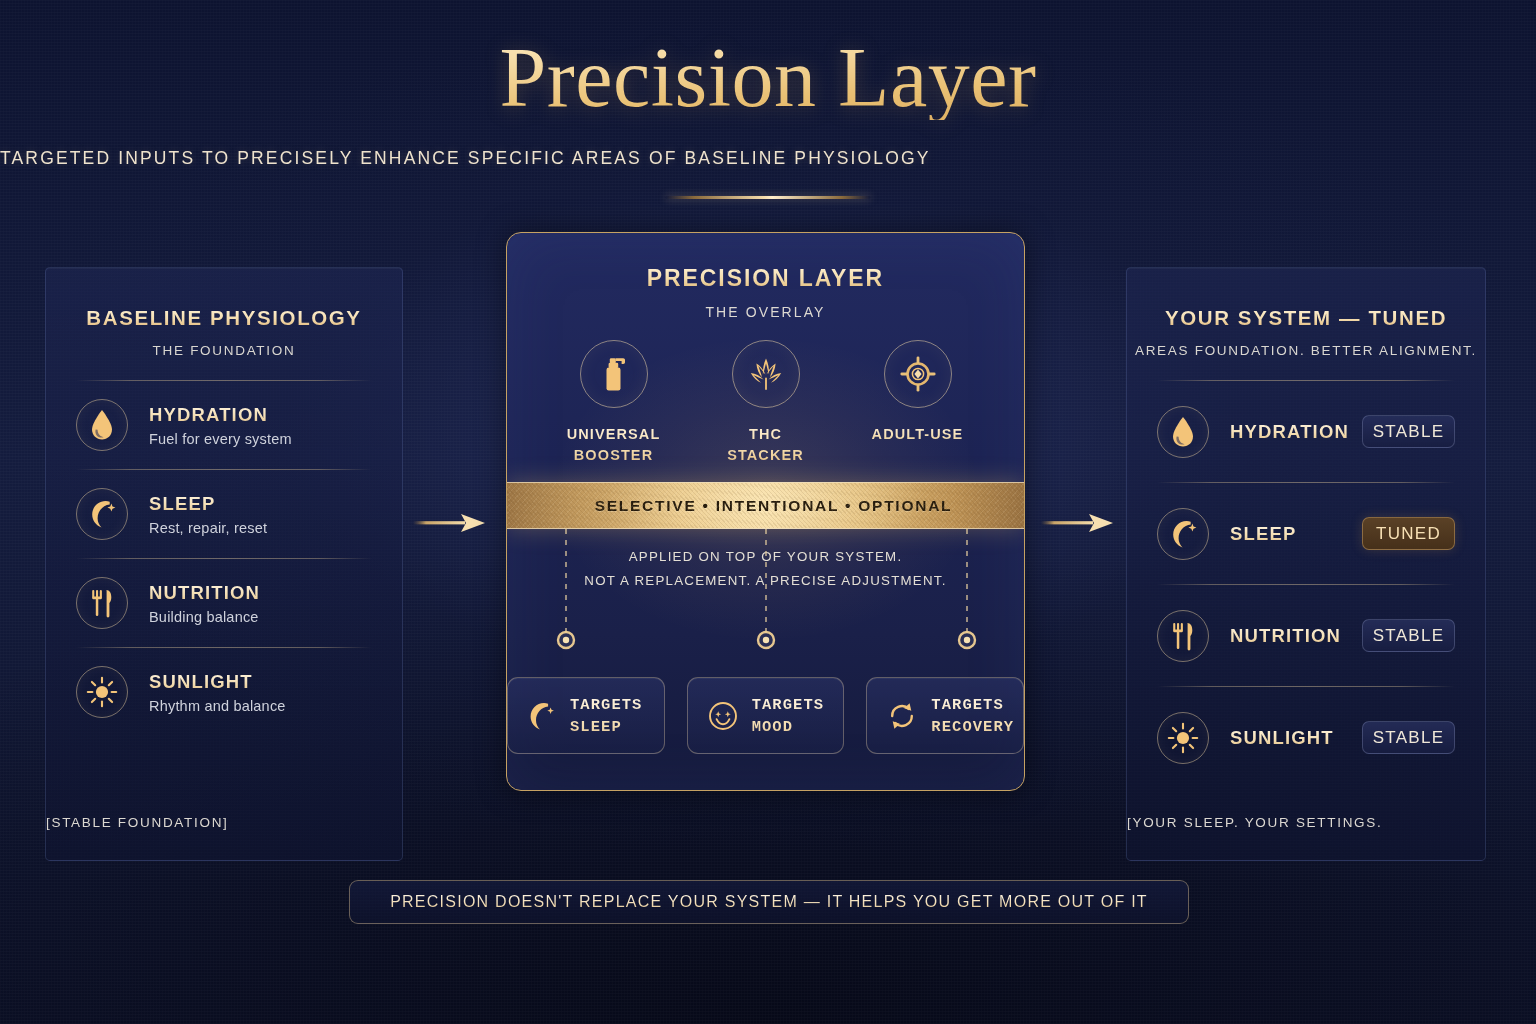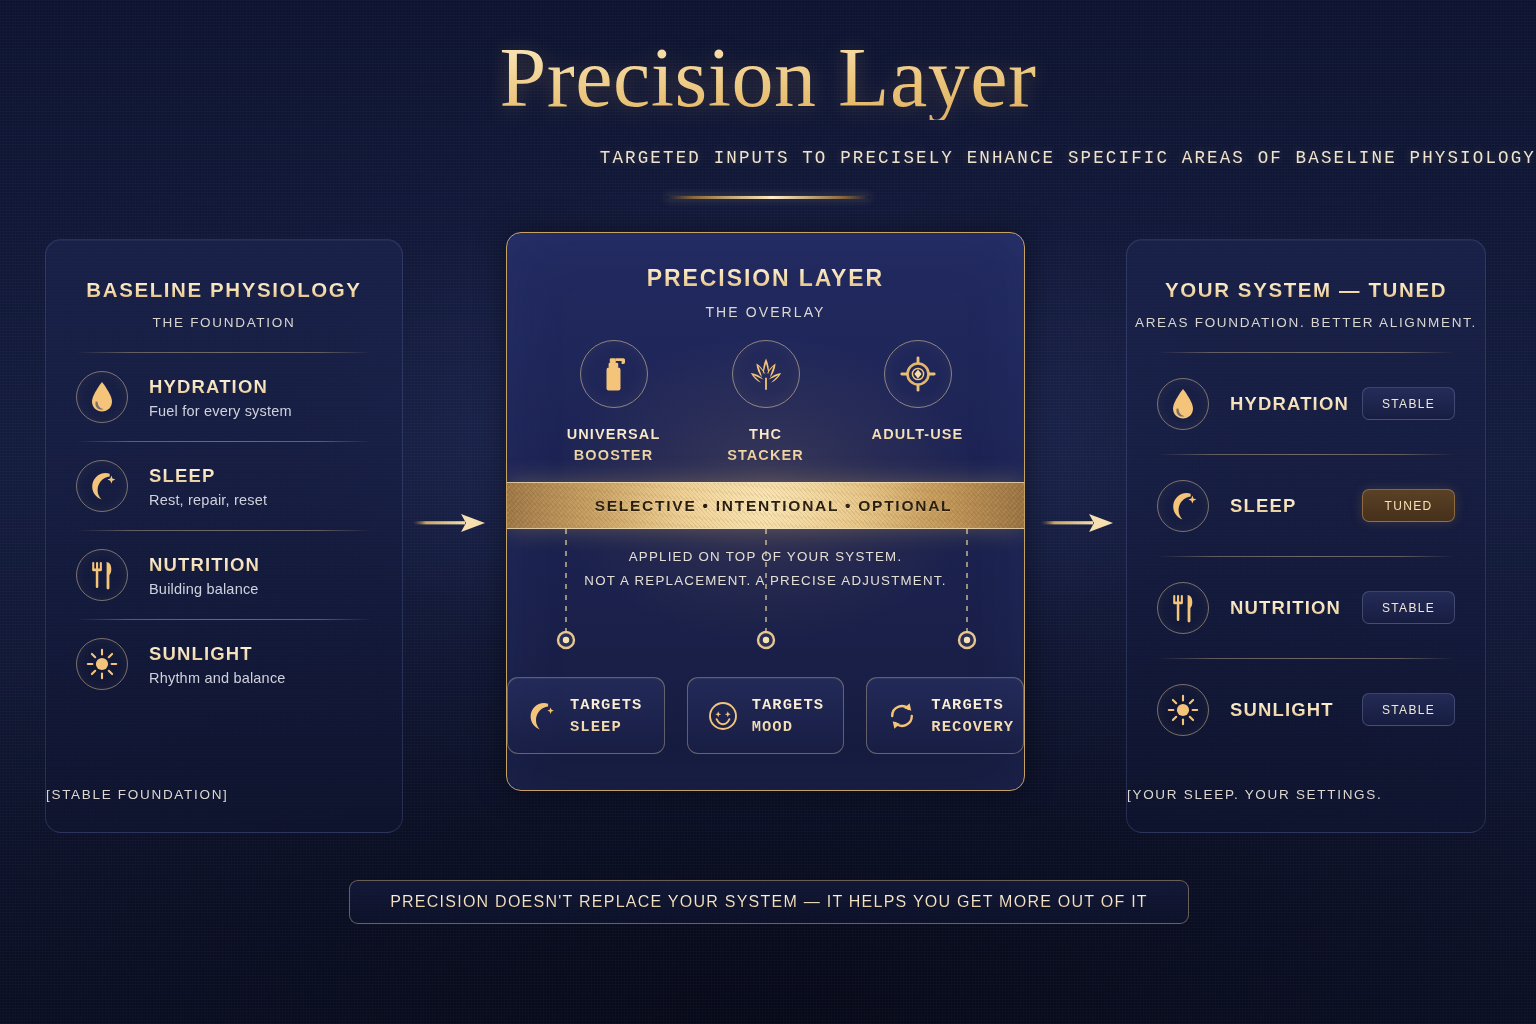--- a/index.html
+++ b/index.html
@@ -34,41 +34,41 @@
     font-family:"Liberation Serif", serif;
     font-size:84px; line-height:1;
     letter-spacing:.5px;
     background:linear-gradient(177deg,#fdf1d4 0%,#f6dca6 32%,#e9c073 62%,#d7a456 100%);
     -webkit-background-clip:text; background-clip:text;
     -webkit-text-fill-color:transparent; color:transparent;
     filter:drop-shadow(0 2px 10px rgba(221,170,86,.25));
   }
   .subtitle{
     position:absolute; left:0; right:0; top:148px;
-    text-align:right;
+    text-align:left;
     font-size:17.5px; letter-spacing:2.15px; font-weight:400;
     color:#efe3cd;
     text-shadow:0 0 10px rgba(230,200,150,.22);
-    font-family:Liberation Mono, monospace;
   }
   .hr-glow{
     position:absolute; top:196px; left:50%; transform:translateX(-50%);
     width:205px; height:3px;
     background:linear-gradient(90deg,rgba(180,140,80,0) 0%,#8a6a3c 14%,#f4dcab 48%,#ffeecb 52%,#8a6a3c 86%,rgba(180,140,80,0) 100%);
     border-radius:2px;
     box-shadow:0 0 9px rgba(244,214,160,.35);
   }
 
   
   .panel{
     position:absolute;
-    border-radius:16px;
+    border-radius:5px;
     background:linear-gradient(180deg,rgba(30,38,82,.62) 0%,rgba(21,27,62,.58) 55%,rgba(16,21,50,.62) 100%);
     border:1px solid rgba(120,140,200,.22);
     box-shadow:inset 0 1px 0 rgba(255,255,255,.04);
+    margin-top:28px;
   }
   #panel-left{ left:45px; top:239px; width:358px; height:594px; }
   #panel-right{ left:1126px; top:239px; width:360px; height:594px; }
 
   .panel-title{
     text-align:center; margin-top:38px;
     font-size:20.5px; font-weight:700; letter-spacing:1.6px;
     background:linear-gradient(180deg,#fff4dc 0%,#f4dcad 55%,#dcb madre 100%);
     background:linear-gradient(180deg,#fff4dc 0%,#f4dcad 55%,#dcb072 100%);
     -webkit-background-clip:text; background-clip:text;
@@ -112,21 +112,21 @@
   }
 
   
   #panel-right .row{ height:101px; }
   #panel-right .row-name{ font-size:18.5px; }
   .badge{
     margin-left:auto;
     min-width:93px; height:33px;
     border-radius:7px;
     display:flex; align-items:center; justify-content:center;
-    font-size:12px; letter-spacing:1.3px;
+    font-size:17px; letter-spacing:1.3px;
     border:1px solid rgba(150,160,200,.3);
     background:linear-gradient(180deg,rgba(40,48,94,.8),rgba(24,30,66,.85));
     color:#f0e8d8;
   }
   .badge.tuned{
     border:1px solid rgba(190,150,95,.55);
     background:linear-gradient(180deg,#5a4126 0%,#46301a 100%);
     color:#f7e0b4;
     box-shadow:0 0 12px rgba(190,140,70,.22);
   }

